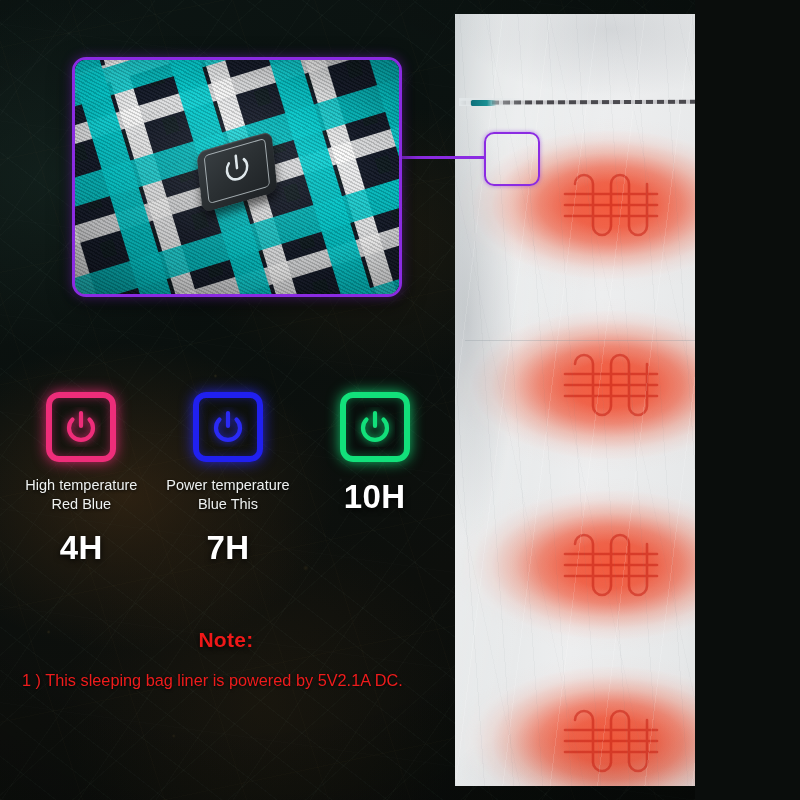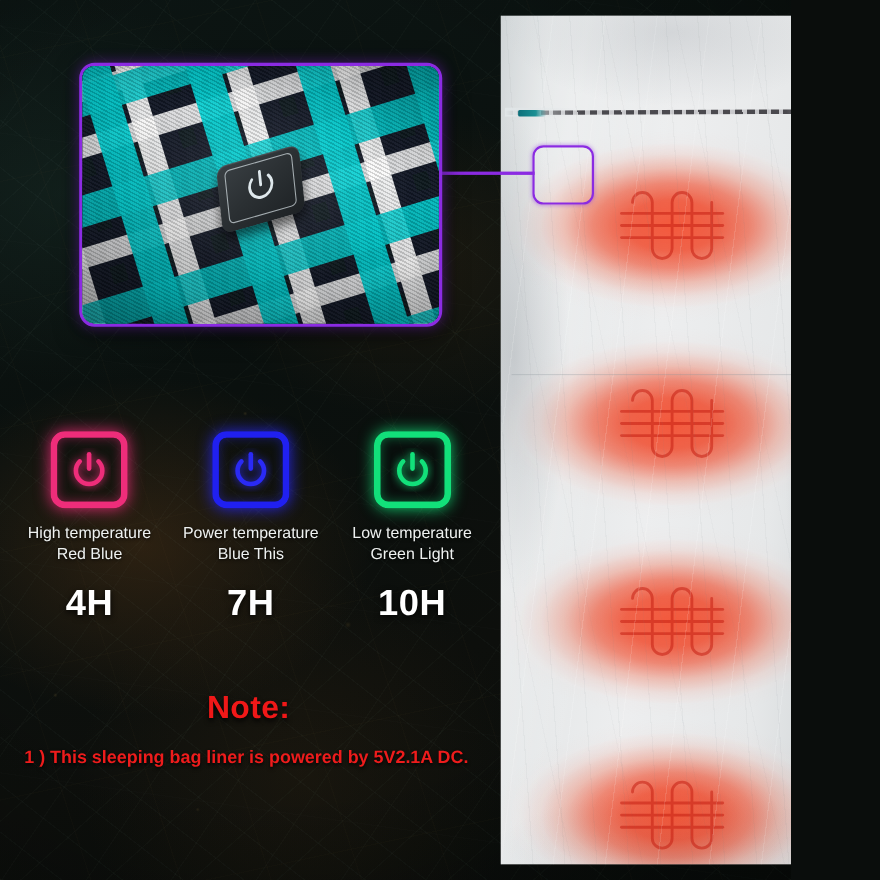--- a/index.html
+++ b/index.html
@@ -5,21 +5,20 @@
   html, body {
     margin: 0; padding: 0;
     background: #0a0d0c;
   }
   #root {
     position: relative;
     width: 695px; height: 800px;
     overflow: hidden;
     font-family: "Liberation Sans", sans-serif;
     background: #0d1210;
-    padding-left: 24px;
   }
 
   
   .bg-base {
     position: absolute; inset: 0;
     background:
       radial-gradient(ellipse 300px 220px at 18% 62%, rgba(120,72,28,0.30), rgba(0,0,0,0) 70%),
       radial-gradient(ellipse 260px 200px at 52% 30%, rgba(96,60,24,0.22), rgba(0,0,0,0) 70%),
       radial-gradient(ellipse 320px 240px at 8% 22%, rgba(30,55,48,0.35), rgba(0,0,0,0) 72%),
       radial-gradient(ellipse 280px 260px at 38% 88%, rgba(70,48,22,0.22), rgba(0,0,0,0) 72%),
@@ -282,35 +281,35 @@
   }
 
   
   #note {
     position: absolute;
     left: 0; top: 628px; width: 452px;
     text-align: center;
   }
   .note-title {
     color: #f01818;
-    font-size: 29px;
+    font-size: 21px;
     font-weight: bold;
     letter-spacing: 0.3px;
     text-shadow: 0 2px 5px rgba(0,0,0,0.9);
     text-align: center;
   }
   .note-lines {
     margin-top: 17px;
     text-align: left;
     padding-left: 22px;
   }
   .note-line {
     color: #ee1c1c;
     font-size: 16.3px;
-    font-weight: bold;
+    font-weight: normal;
     line-height: 1.42;
     white-space: nowrap;
     text-shadow: 0 1px 3px rgba(0,0,0,0.85);
   }
 </style>
 </head>
 <body>
 
 <div id="root">
 
@@ -436,24 +435,20 @@
 
     <div class="mode-col">
       <div class="mode-icon green">
         <svg width="40" height="40" viewBox="0 0 40 40">
           <g fill="none" stroke="#12e07a" stroke-width="4.2" stroke-linecap="round" style="filter:drop-shadow(0 0 4px rgba(18,224,122,0.95))">
             <path d="M11.5 12.5 a12 12 0 1 0 17 0"></path>
             <line x1="20" y1="6" x2="20" y2="19"></line>
           </g>
         </svg>
       </div>
-      <div class="mode-label">
-        <span>Low temperature</span><br>
-        <span>Green Light</span>
-      </div>
       <div class="mode-hours">10H</div>
     </div>
 
   </div>
 
   <div id="note">
     <div class="note-title">Note:</div>
     <div class="note-lines">
       <div class="note-line">1 ) This sleeping bag liner is powered by 5V2.1A DC.</div>
     </div>

